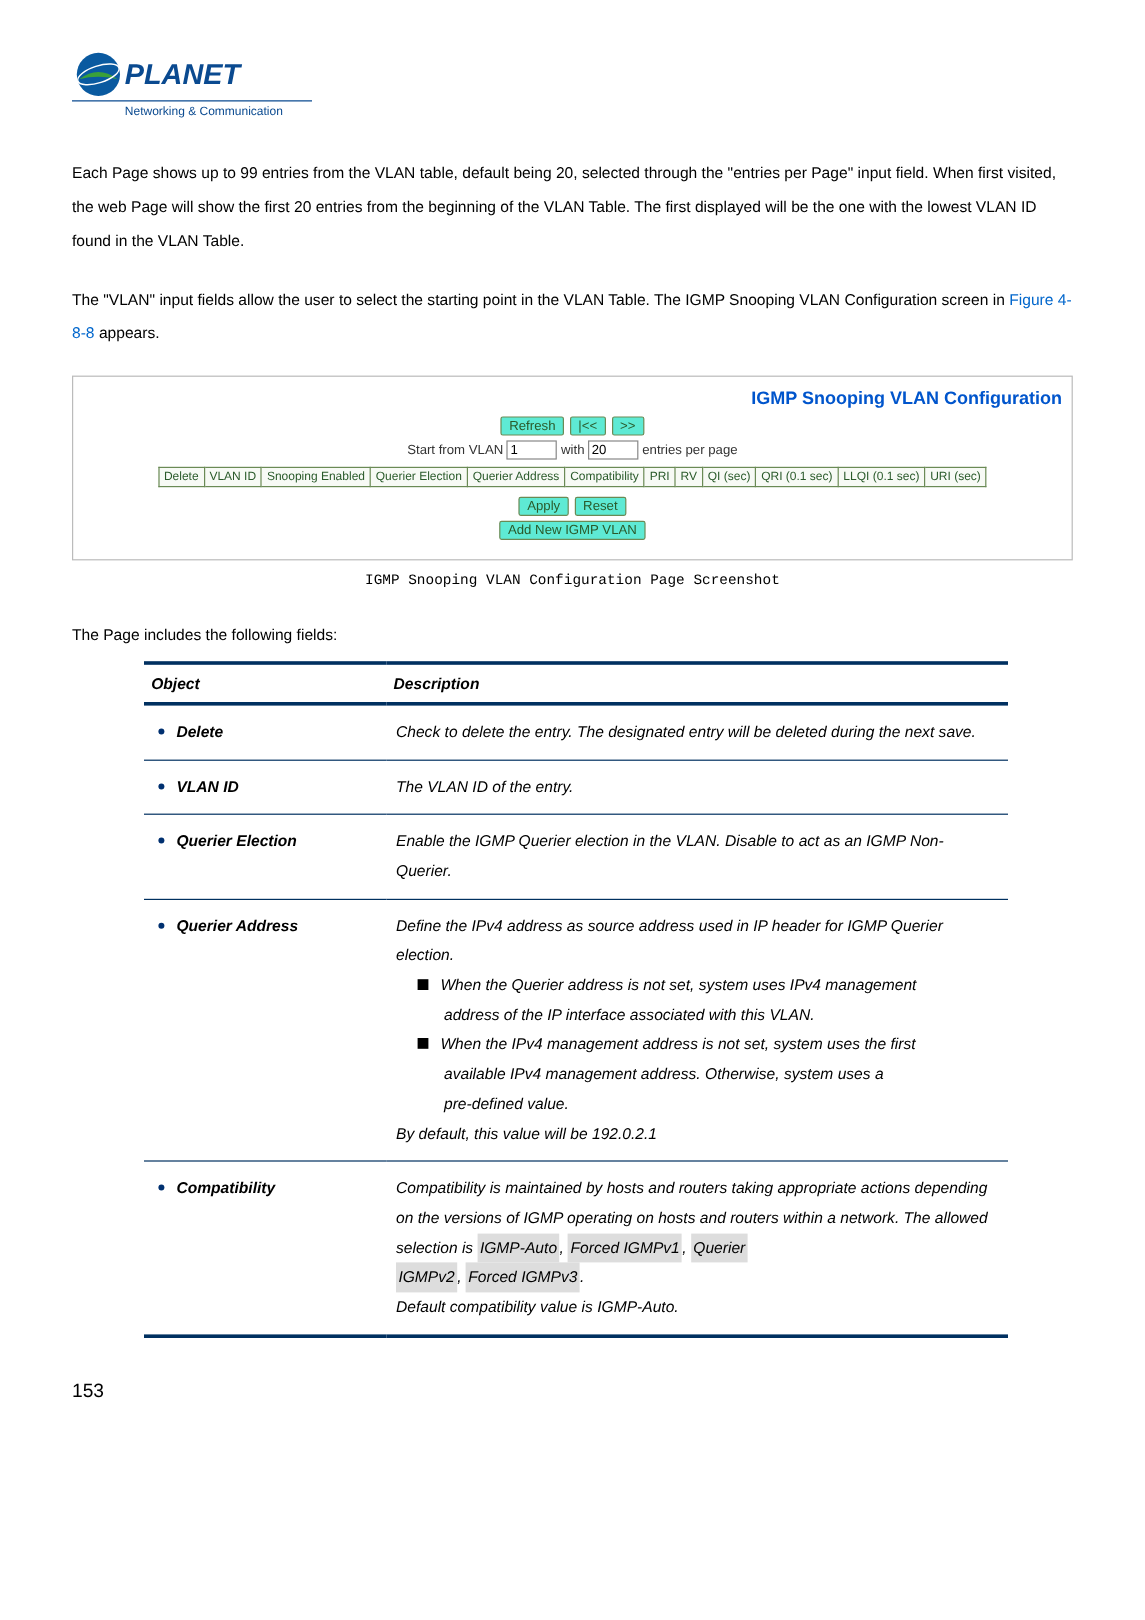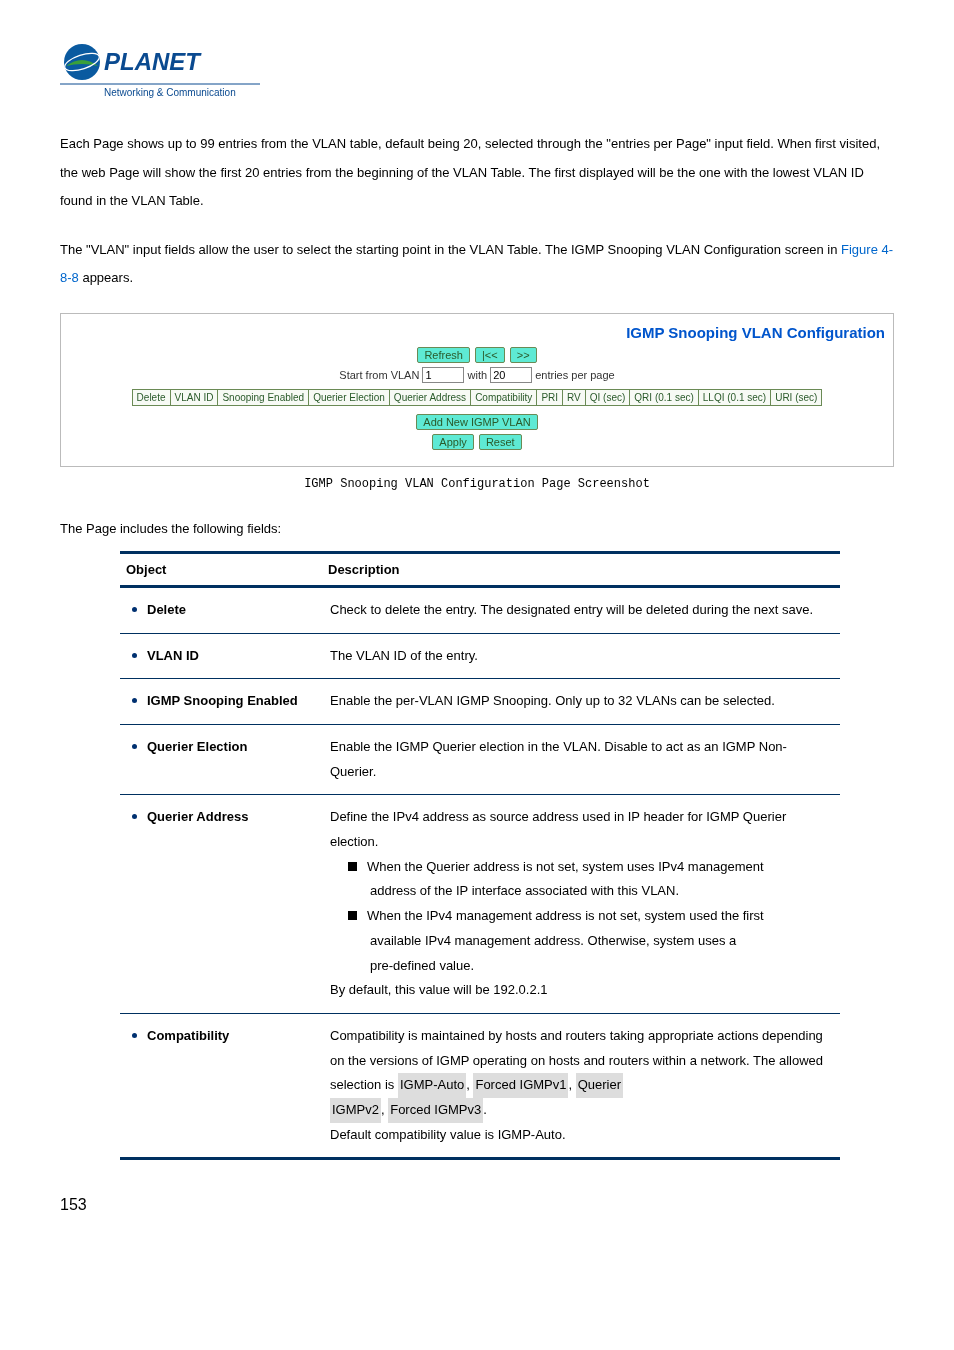--- a/index.html
+++ b/index.html
@@ -73,20 +73,21 @@
   .caption {
     text-align: center;
     font-size: 12px;
     margin: 10px 0 30px 0;
     font-family: Liberation Mono, monospace;
   }
   .fields-table {
     border-collapse: collapse;
     width: 720px;
     margin: 15px 0 0 60px;
+    font-style: italic;
   }
   .fields-table thead tr {
     border-top: 3px solid #003060;
     border-bottom: 3px solid #003060;
   }
   .fields-table tbody tr {
     border-bottom: 1px solid #003060;
   }
   .fields-table tbody tr:last-child {
     border-bottom: 3px solid #003060;
@@ -172,26 +173,26 @@
       <th>PRI</th>
       <th>RV</th>
       <th>QI (sec)</th>
       <th>QRI (0.1 sec)</th>
       <th>LLQI (0.1 sec)</th>
       <th>URI (sec)</th>
     </tr>
   </tbody>
     </table>
   <div class="shot-row-center">
-    <span class="ui-btn">Add New IGMP VLAN</span>
-  </div>
-  <div class="shot-row-center">
     <span class="ui-btn">Apply</span>
     <span class="ui-btn">Reset</span>
   </div>
+  <div class="shot-row-center">
+    <span class="ui-btn">Add New IGMP VLAN</span>
+  </div>
 </div>
 
 <div class="caption">IGMP Snooping VLAN Configuration Page Screenshot</div>
 
 <p>The Page includes the following fields:</p>
 
 <table class="fields-table">
   <thead>
     <tr>
       <th class="col-obj">Object</th>
@@ -199,36 +200,32 @@
     </tr>
   </thead>
   <tbody>
     <tr>
       <td><span class="bullet-dot"></span><span class="obj-name">Delete</span></td>
       <td>Check to delete the entry. The designated entry will be deleted during the next save.</td>
     </tr>
     <tr>
       <td><span class="bullet-dot"></span><span class="obj-name">VLAN ID</span></td>
       <td>The VLAN ID of the entry.</td>
-    </tr>
-    <tr>
-      <td><span class="bullet-dot"></span><span class="obj-name">IGMP Snooping Enabled</span></td>
-      <td>Enable the per-VLAN IGMP Snooping. Only up to 32 VLANs can be selected.</td>
     </tr>
     <tr>
       <td><span class="bullet-dot"></span><span class="obj-name">Querier Election</span></td>
       <td>Enable the IGMP Querier election in the VLAN. Disable to act as an IGMP Non-Querier.</td>
     </tr>
     <tr>
       <td><span class="bullet-dot"></span><span class="obj-name">Querier Address</span></td>
       <td>
         <span>Define the IPv4 address as source address used in IP header for IGMP Querier election.</span><br>
         <span class="sq"></span><span>When the Querier address is not set, system uses IPv4 management</span>
         <span class="sub-indent">address of the IP interface associated with this VLAN.</span>
-        <span class="sq"></span><span>When the IPv4 management address is not set, system used the first</span>
+        <span class="sq"></span><span>When the IPv4 management address is not set, system uses the first</span>
         <span class="sub-indent">available IPv4 management address. Otherwise, system uses a</span>
         <span class="sub-indent">pre-defined value.</span>
         <span>By default, this value will be 192.0.2.1</span>
       </td>
     </tr>
     <tr>
       <td><span class="bullet-dot"></span><span class="obj-name">Compatibility</span></td>
       <td>
         <span>Compatibility is maintained by hosts and routers taking appropriate actions depending on the versions of IGMP operating on hosts and routers within a network. The allowed selection is </span><span class="greybox">IGMP-Auto</span><span>, </span><span class="greybox">Forced IGMPv1</span><span>, </span><span class="greybox">Querier</span><br>
         <span class="greybox">IGMPv2</span><span>, </span><span class="greybox">Forced IGMPv3</span><span>.</span><br>

